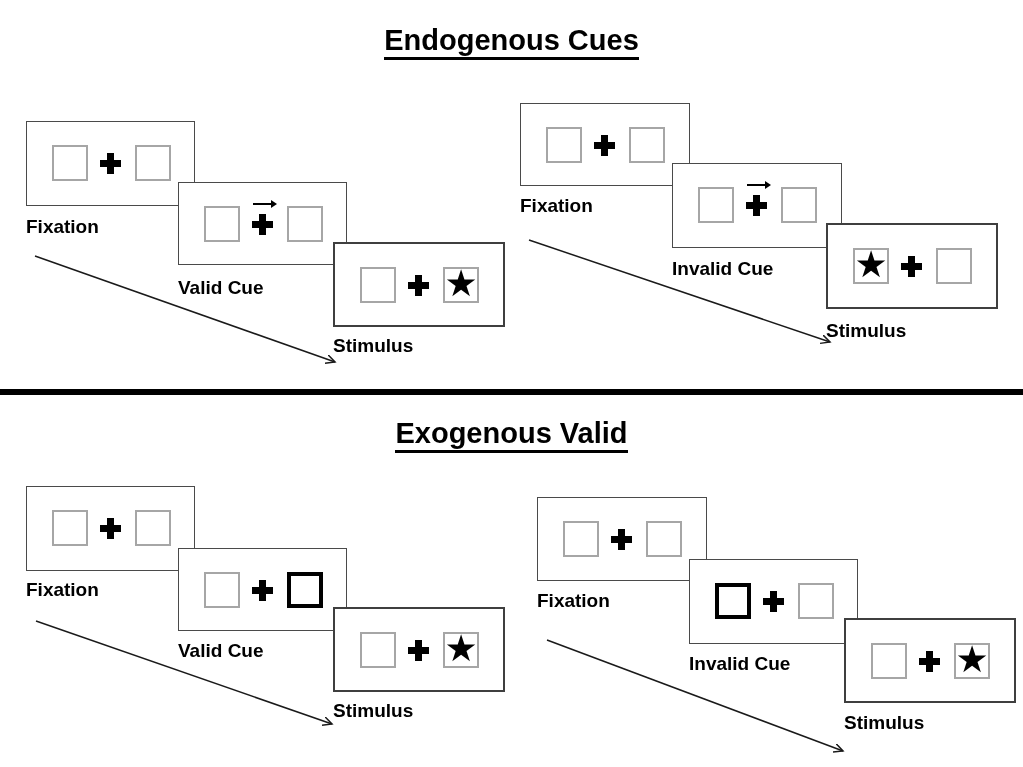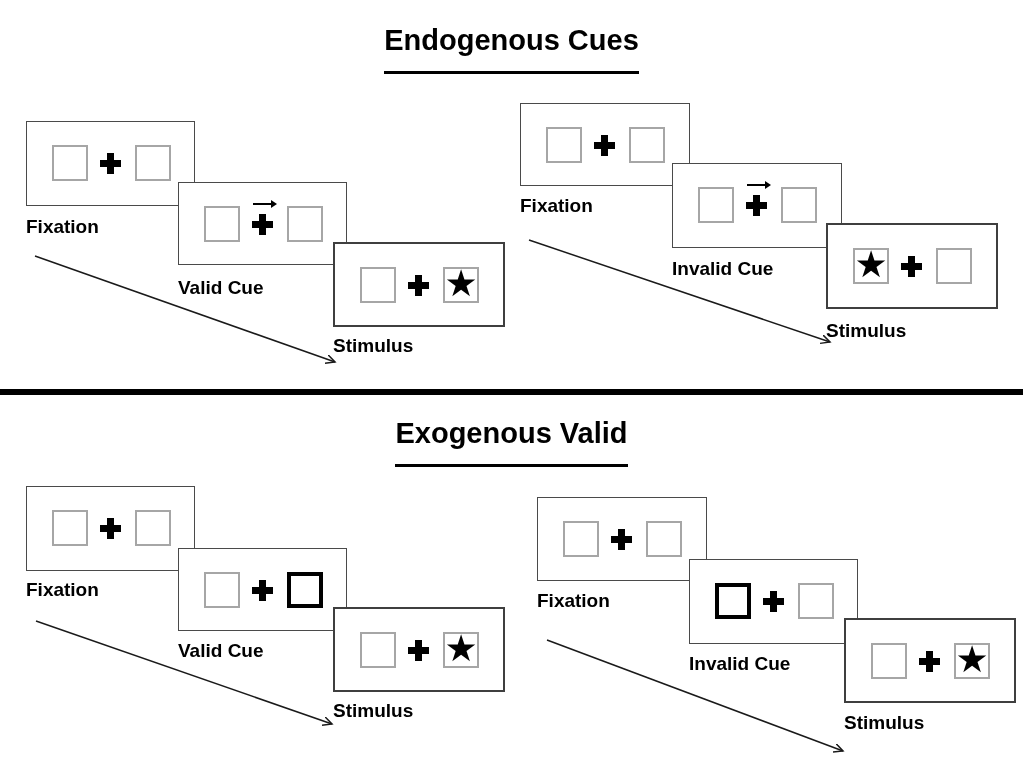--- a/index.html
+++ b/index.html
@@ -17,21 +17,21 @@
     left: 0;
     width: 100%;
     text-align: center;
     font-size: 29px;
     font-weight: bold;
     letter-spacing: 0px;
   }
   .section-title .underlined {
     display: inline-block;
     border-bottom: 3px solid #000;
-    padding-bottom: 14px;
+    padding-bottom: 0;
   }
   .divider {
     position: absolute;
     left: 0;
     top: 389px;
     width: 1023px;
     height: 6px;
     background: #000;
   }
   .panel {

